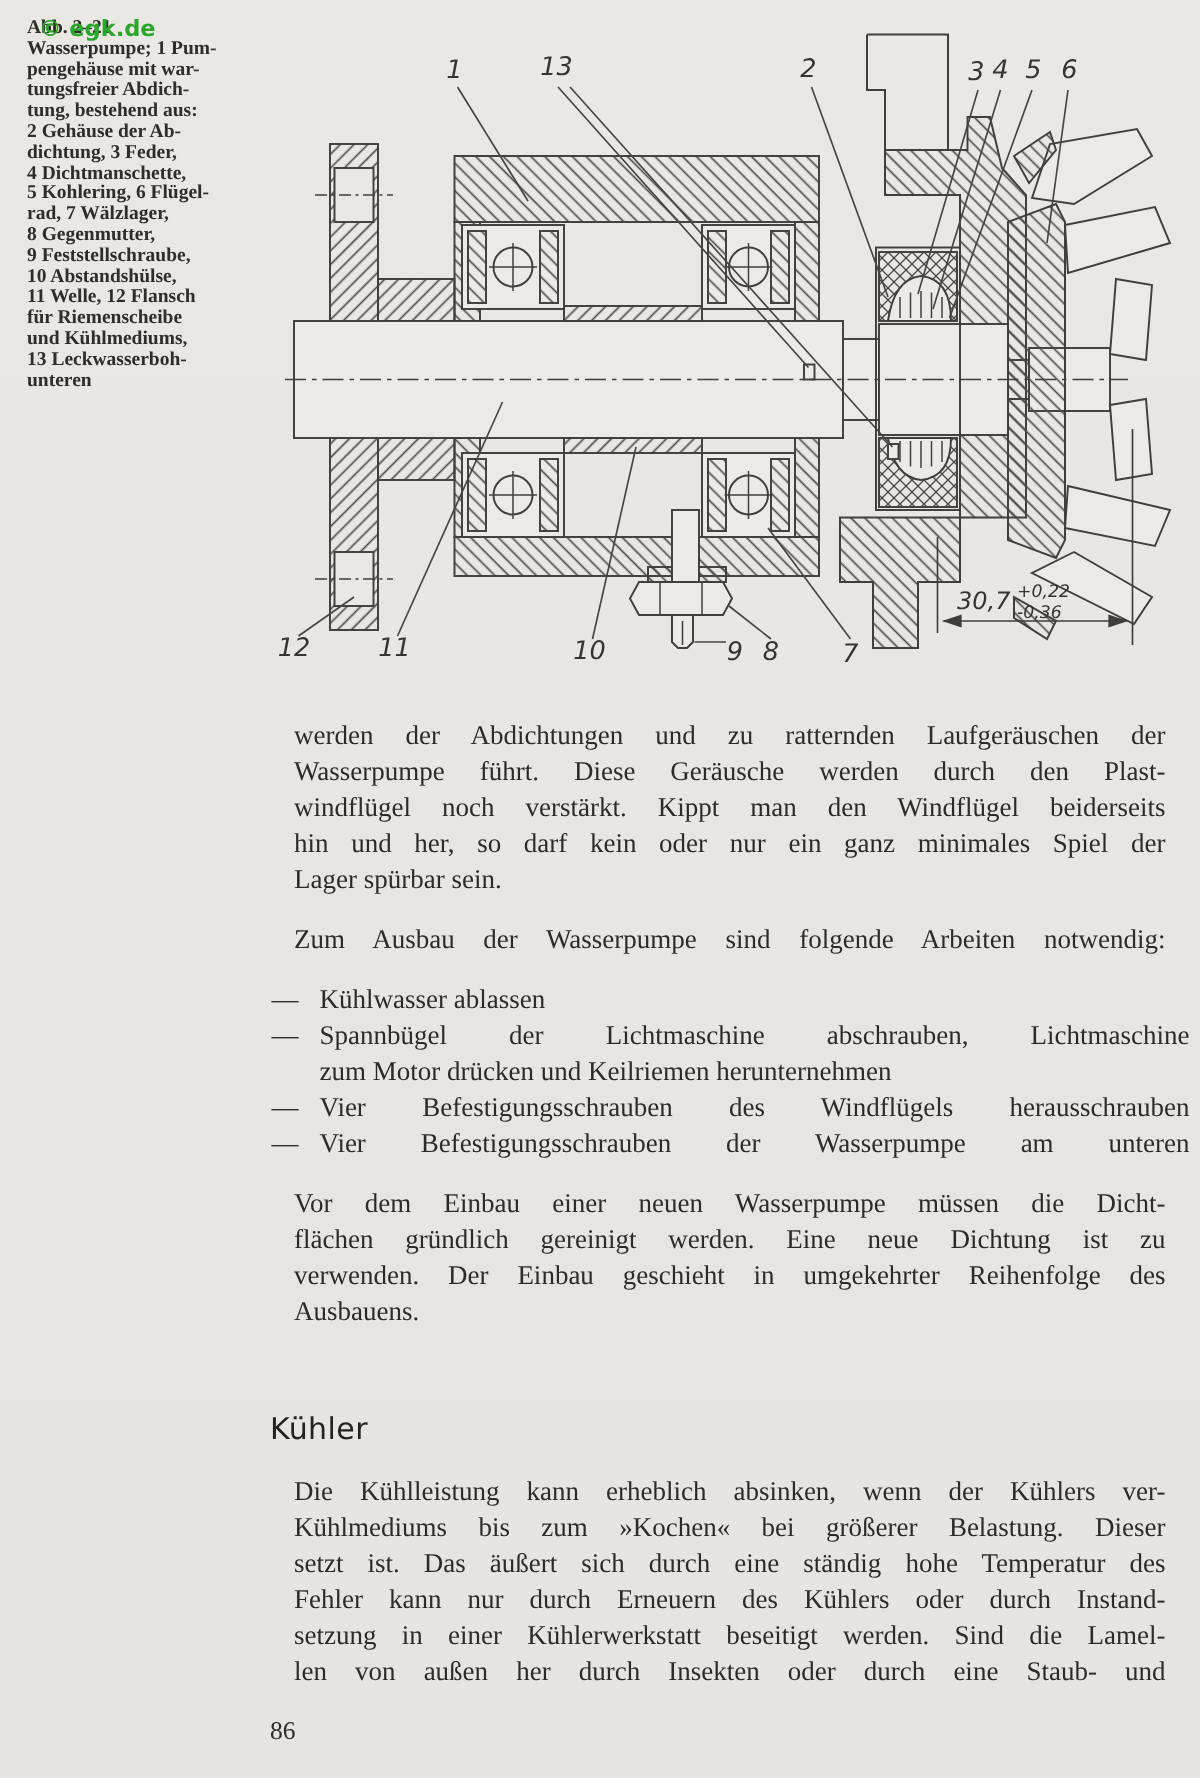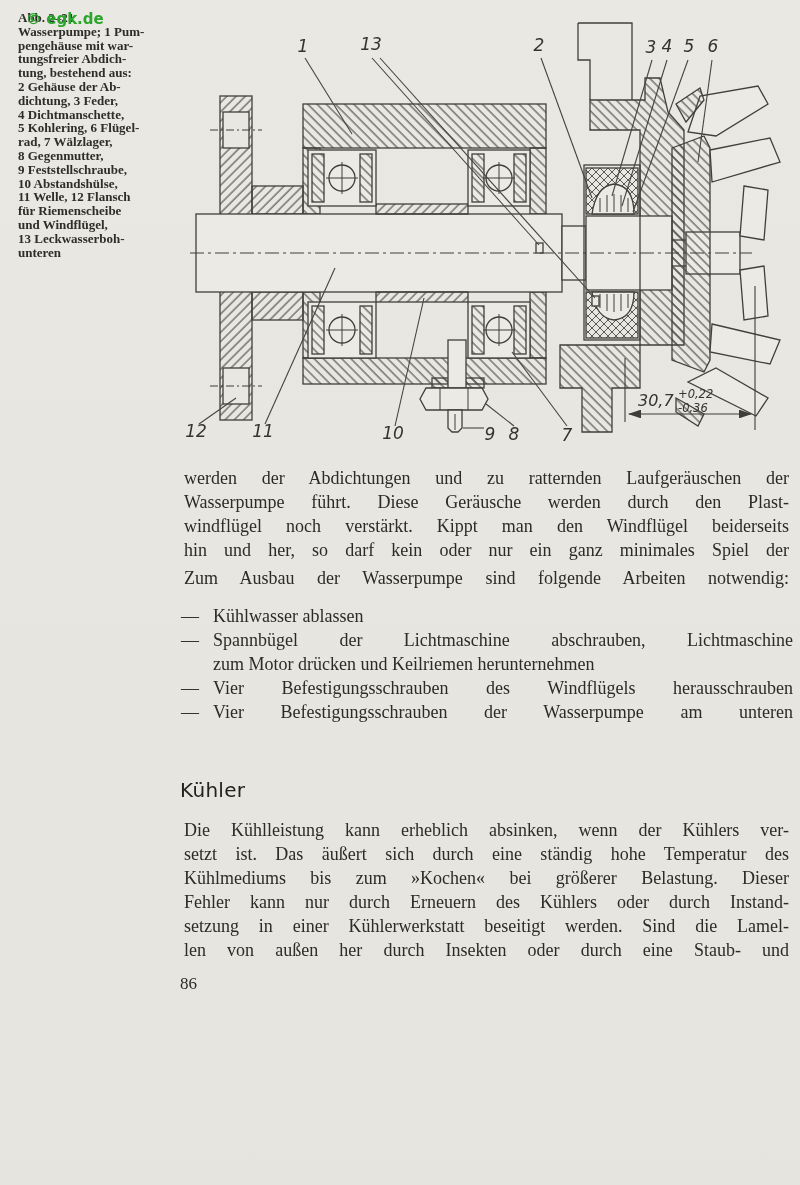--- a/index.html
+++ b/index.html
@@ -17,21 +17,21 @@
   }
   .caption{
     position:absolute; left:18px; top:11px; width:154px;
     font-size:13px; line-height:13.8px; font-weight:bold; color:#2e2d29;
   }
   .cap-title{white-space:nowrap;}
   .diagram{position:absolute; left:175px; top:20px;}
   .bodytext{position:absolute; left:180px; top:462px; width:613px; font-size:18px; line-height:24px;}
   .ln{white-space:nowrap;}
   .jl{text-align:justify; text-align-last:justify;}
-  .para{margin:4px;}
+  .para{margin:16px;}
   .list{margin:14px 0 13px 0;}
   .li{position:relative; padding-left:33px;}
   .dash{position:absolute; left:1px; top:0;}
   .heading{
     margin:52px 0 14px 0; font-family:"DejaVu Sans","Liberation Sans",sans-serif;
     font-weight:normal; font-size:20px; line-height:28px; color:#23221f; letter-spacing:0.3px;
   }
   .pagenum{margin-top:10px; font-size:17px;}
   svg text.callout{
     font-family:"DejaVu Sans",sans-serif; font-style:italic; font-size:17px; fill:#35342f;
@@ -55,21 +55,21 @@
         <div class="ln">2 Gehäuse der Ab-</div>
         <div class="ln">dichtung, 3 Feder,</div>
         <div class="ln">4 Dichtmanschette,</div>
         <div class="ln">5 Kohlering, 6 Flügel-</div>
         <div class="ln">rad, 7 Wälzlager,</div>
         <div class="ln">8 Gegenmutter,</div>
         <div class="ln">9 Feststellschraube,</div>
         <div class="ln">10 Abstandshülse,</div>
         <div class="ln">11 Welle, 12 Flansch</div>
         <div class="ln">für Riemenscheibe</div>
-        <div class="ln">und Windflügel,</div>
+        <div class="ln">und Kühlmediums,</div>
         <div class="ln">13 Leckwasserboh-</div>
         <div class="ln">unteren</div>
       </div>
   </div>
 
   <svg class="diagram" width="620" height="445" viewBox="175 20 620 445" xmlns="http://www.w3.org/2000/svg">
     <defs>
       <pattern id="h1" patternUnits="userSpaceOnUse" width="6.5" height="6.5" patternTransform="rotate(-45)">
         <rect width="6.5" height="6.5" fill="none"></rect>
         <line x1="1" y1="0" x2="1" y2="6.5" stroke="#4b4a44" stroke-width="1.1"></line>
@@ -240,20 +240,21 @@
       <text class="dim" x="678" y="412" stroke="none" font-size="11.5">-0,36</text>
     </g>
   </svg>
 
   <div class="bodytext">
     <div class="para">
         <div class="ln jl">werden der Abdichtungen und zu ratternden Laufgeräuschen der</div>
         <div class="ln jl">Wasserpumpe führt. Diese Geräusche werden durch den Plast-</div>
         <div class="ln jl">windflügel noch verstärkt. Kippt man den Windflügel beiderseits</div>
         <div class="ln jl">hin und her, so darf kein oder nur ein ganz minimales Spiel der</div>
+        <div class="ln">Lager spürbar sein.</div>
       </div>
     <div class="para">
         <div class="ln jl">Zum Ausbau der Wasserpumpe sind folgende Arbeiten notwendig:</div>
       </div>
 
     <div class="list">
       <div class="li">
         <span class="dash">—</span>
         <div>
             <div class="ln">Kühlwasser ablassen</div>
@@ -273,27 +274,33 @@
           </div>
       </div>
       <div class="li">
         <span class="dash">—</span>
         <div>
             <div class="ln jl">Vier Befestigungsschrauben der Wasserpumpe am unteren</div>
           </div>
       </div>
     </div>
 
+    <div class="para">
+        <div class="ln jl">Vor dem Einbau einer neuen Wasserpumpe müssen die Dicht-</div>
+        <div class="ln jl">flächen gründlich gereinigt werden. Eine neue Dichtung ist zu</div>
+        <div class="ln jl">verwenden. Der Einbau geschieht in umgekehrter Reihenfolge des</div>
+        <div class="ln">Ausbauens.</div>
+      </div>
 
     <h2 class="heading">Kühler</h2>
 
     <div class="para">
         <div class="ln jl">Die Kühlleistung kann erheblich absinken, wenn der Kühlers ver-</div>
+        <div class="ln jl">Kühlmediums bis zum »Kochen« bei größerer Belastung. Dieser</div>
         <div class="ln jl">setzt ist. Das äußert sich durch eine ständig hohe Temperatur des</div>
-        <div class="ln jl">Kühlmediums bis zum »Kochen« bei größerer Belastung. Dieser</div>
         <div class="ln jl">Fehler kann nur durch Erneuern des Kühlers oder durch Instand-</div>
         <div class="ln jl">setzung in einer Kühlerwerkstatt beseitigt werden. Sind die Lamel-</div>
         <div class="ln jl">len von außen her durch Insekten oder durch eine Staub- und</div>
       </div>
 
     <div class="pagenum">86</div>
   </div>
 
 </div>
 

